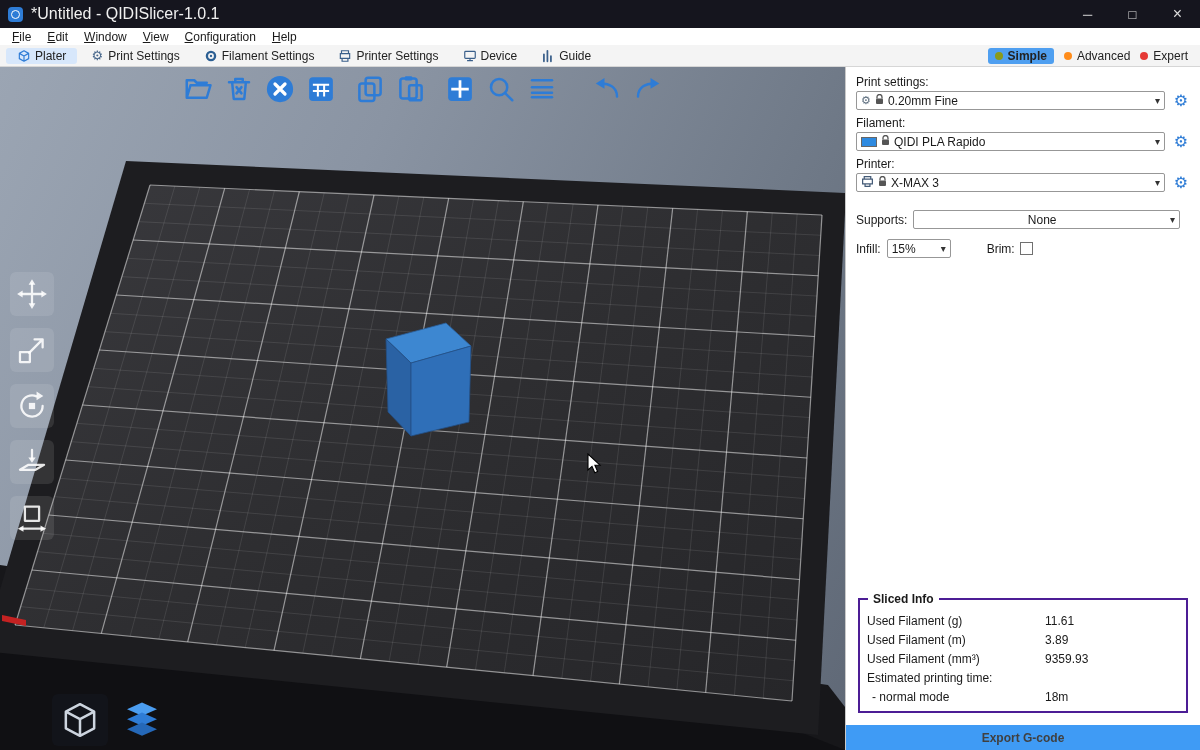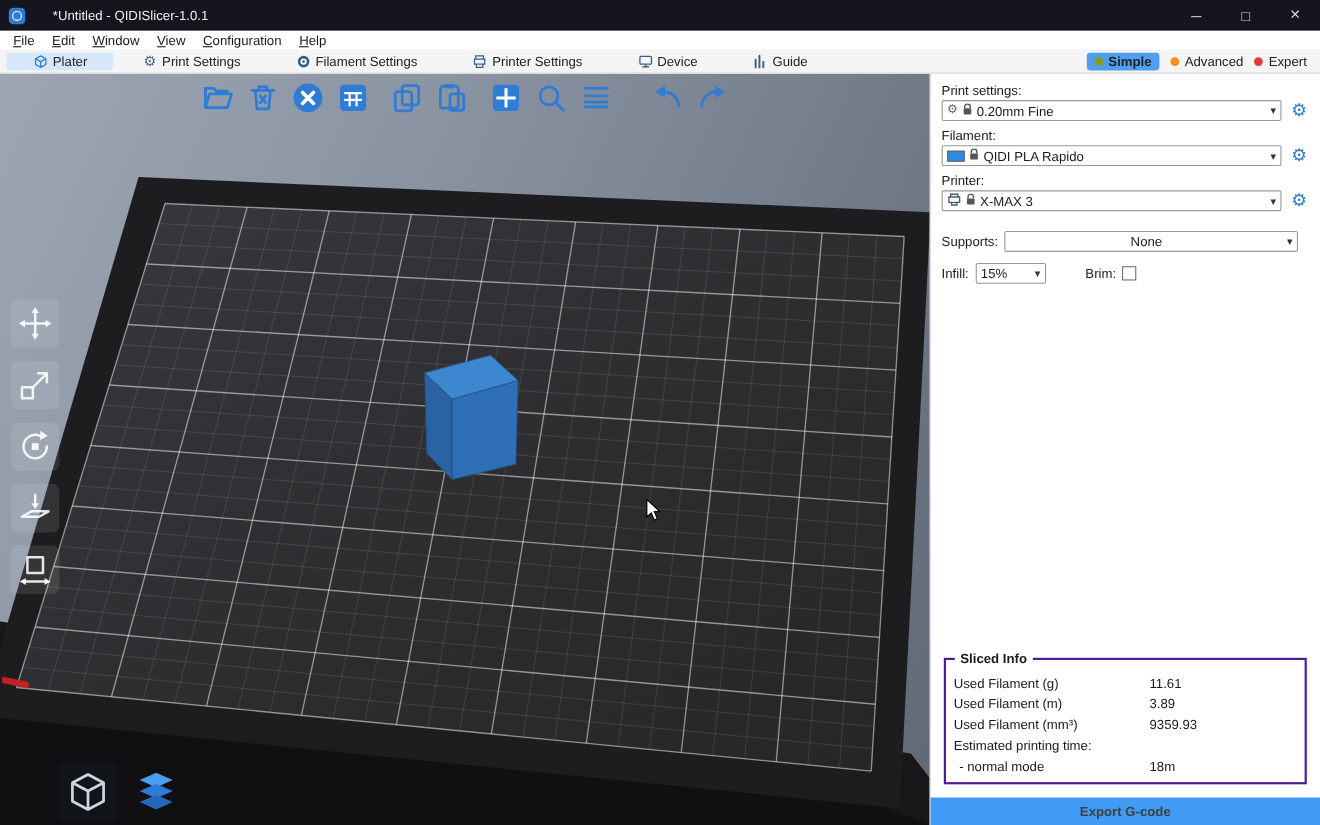--- a/index.html
+++ b/index.html
@@ -1,27 +1,27 @@
 <!DOCTYPE html>
 <html><head>
 <meta charset="utf-8">
 <style>
   * { margin:0; padding:0; box-sizing:border-box; }
   html,body { width:1200px; height:750px; overflow:hidden; font-family:"Liberation Sans",sans-serif; background:#fff; }
   .titlebar { position:absolute; top:0; left:0; width:1200px; height:28px; background:#15151e; display:flex; align-items:center; color:#f0f0f0; z-index:50; }
   .app-logo { width:15px; height:15px; margin-left:8px; border-radius:4px; background:#2e7cd6; position:relative; }
   .app-logo::after { content:""; position:absolute; left:3px; top:3px; width:7px; height:7px; border:1.5px solid #fff; border-radius:50%; }
-  .title-text { font-size:12px; margin-left:25px; }
+  .title-text { font-size:16px; margin-left:8px; }
   .win-controls { margin-left:auto; display:flex; height:100%; }
   .win-btn { width:45px; height:100%; display:flex; align-items:center; justify-content:center; font-size:13px; color:#ddd; }
   .menubar { position:absolute; top:28px; left:0; width:1200px; height:17px; background:#ffffff; display:flex; align-items:center; font-size:12px; color:#1a1a1a; z-index:50; padding-left:4px; }
   .menu-item { display:inline-block; padding:0 8px; }
   .menu-item::first-letter { text-decoration:underline; }
   .tabbar { position:absolute; top:45px; left:0; width:1200px; height:22px; background:#f4f4f4; border-bottom:1px solid #d6d6d6; display:flex; align-items:center; font-size:12px; color:#222; z-index:50; padding:0 6px; }
-  .tab { display:flex; align-items:center; gap:4px; padding:1px 24px; margin-right:2px; border-radius:3px; }
+  .tab { display:flex; align-items:center; gap:4px; padding:1px 11px; margin-right:2px; border-radius:3px; }
   .tab.active { background:#d7e7fb; }
   .tab-icon { display:inline-flex; width:14px; height:14px; align-items:center; justify-content:center; }
   .gear-glyph { color:#49688c; font-size:13px; line-height:1; }
   .modes { margin-left:auto; display:flex; align-items:center; gap:10px; padding-right:6px; }
   .mode { display:flex; align-items:center; gap:5px; }
   .mode .dot { width:8px; height:8px; border-radius:50%; }
   .dot-simple { background:#8a9a1a; }
   .dot-advanced { background:#ff8c1a; }
   .dot-expert { background:#e53935; }
   .mode.selected { background:#4f9ff0; border-radius:3px; padding:1px 7px; font-weight:bold; }

